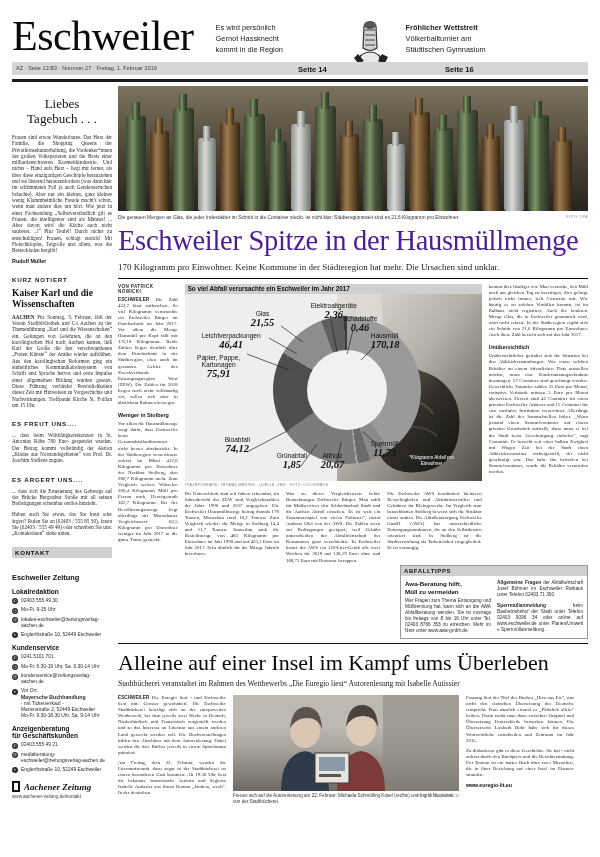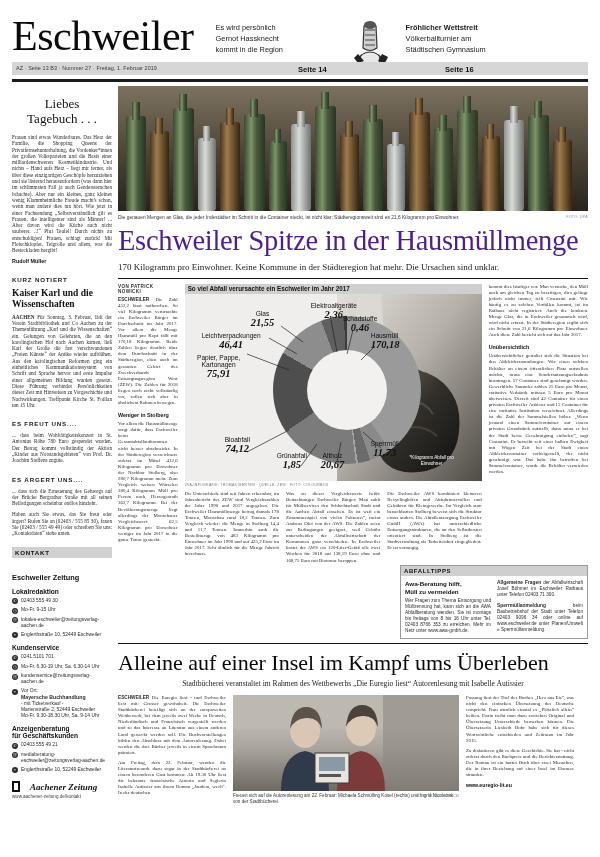--- a/index.html
+++ b/index.html
@@ -64,21 +64,21 @@
   .k-sub { font-size:6.6px; font-weight:700; margin-top:6px; }
   .k-line { display:flex; align-items:flex-start; gap:3px; margin-top:3px; }
   .k-ico {
     width:6px; height:6px; border-radius:50%; background:#2b2b2b; flex:0 0 6px;
     margin-top:0.5px; position:relative;
   }
   .k-ico i { position:absolute; left:0; right:0; top:0; bottom:0; color:#fff; font-size:4px; font-style:normal;
     display:flex; align-items:center; justify-content:center; line-height:1;}
   .k-txt { font-size:4.9px; line-height:6px; color:#2a2a2a; }
   .k-txt b { font-size:5.2px; }
-  .az-logo { display:flex; align-items:center; gap:10px; margin-top:8px; }
+  .az-logo { display:flex; align-items:center; gap:4px; margin-top:8px; }
   .az-mark { width:8px; height:11px; background:#111; position:relative; }
   .az-mark::after{content:"";position:absolute;left:2px;top:2px;width:4px;height:7px;background:#fff;}
   .az-name { font-family:"Liberation Serif",serif; font-size:9px; font-weight:700; font-style:italic;}
   .az-url { font-size:4.6px; color:#444; margin-top:2px; }
 
   
   .hero {
     position:relative; width:470px; height:125px; overflow:hidden;
     background: linear-gradient(180deg,#6e6352 0%, #4a4336 45%, #2f2a22 100%);
   }
@@ -142,21 +142,21 @@
   .tips-col { flex:1; }
   .tips-h { font-size:6.2px; font-weight:700; line-height:7.6px; margin-bottom:3px;}
   .tips-t { font-size:4.7px; line-height:6px; text-align:justify; color:#2a2a2a;}
   .tips-t b { font-size:4.9px; }
 
   
   .head2 {
     font-family:"Liberation Serif", serif; font-weight:400;
     font-size:22px; line-height:26px; margin-top:6px; color:#080808; white-space:nowrap;
   }
-  .sub2 { font-family:"Liberation Serif",serif; font-size:7.6px; line-height:10px; margin-top:3px; color:#222;text-align:center;}
+  .sub2 { font-family:"Liberation Serif",serif; font-size:7.6px; line-height:10px; margin-top:3px; color:#222;}
   .photo2 {
     width:100%; height:96px; position:relative; overflow:hidden;
     background: linear-gradient(160deg,#c9c5bf 0%, #9d9890 40%, #6e6a64 100%);
   }
   .cap2 { font-size:4.6px; line-height:6px; color:#333; margin-top:2px; position:relative;}
   .cap2 .cr { position:absolute; right:0; top:0; font-size:3.5px; color:#8a8a8a;}
   .url-b { font-size:5.2px; font-weight:700; margin-top:4px;}
 </style>
 </head>
 <body>

